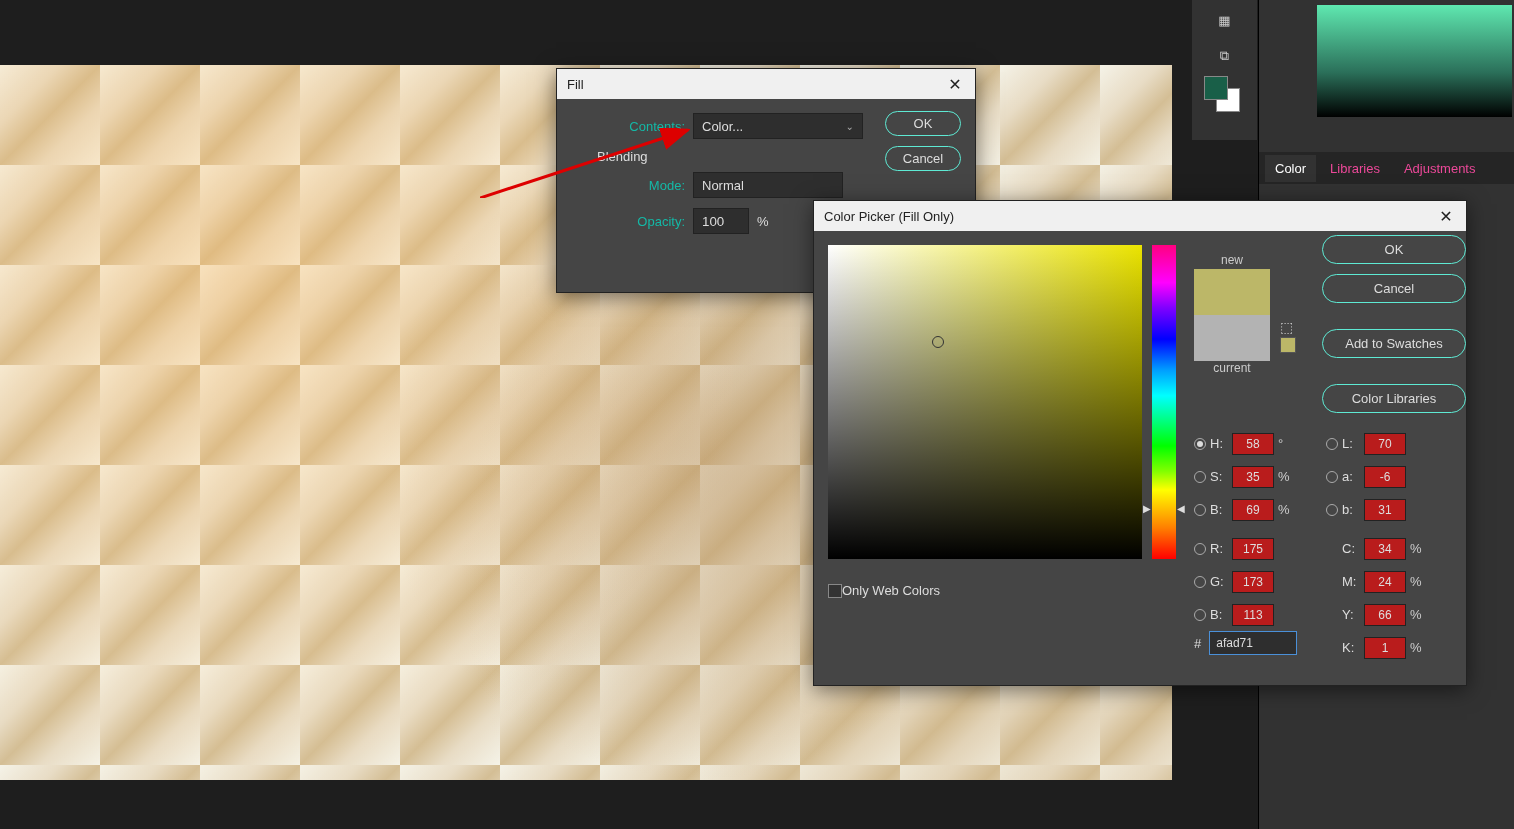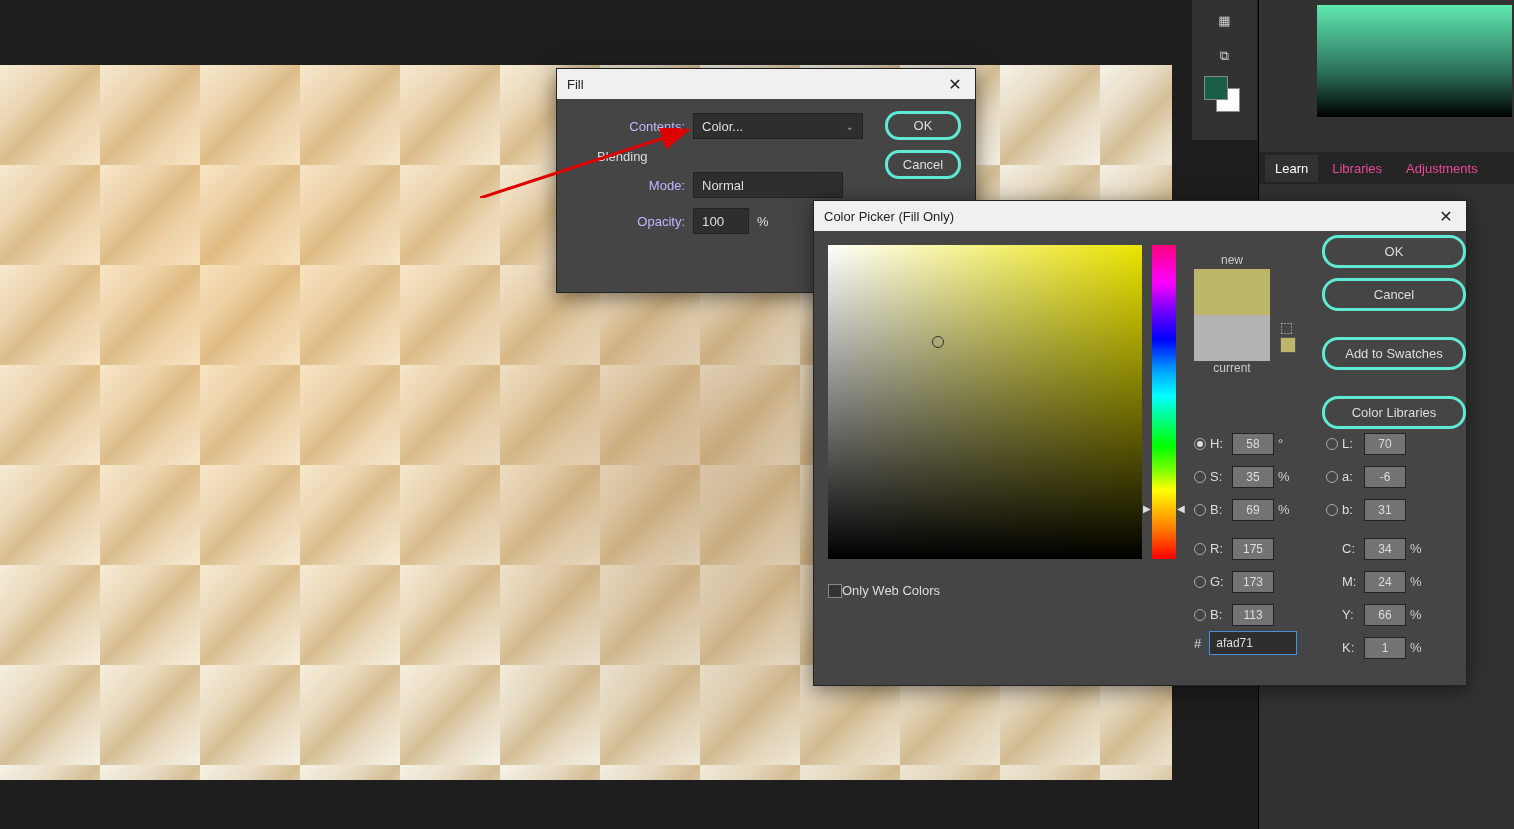--- a/index.html
+++ b/index.html
@@ -28,27 +28,27 @@
     .panel-tab { padding:6px 10px; color:#ec4899; font-size:13px; cursor:pointer;}
     .panel-tab.active { color:#fff; background:#323232;}
 
     
     .dlg { position:absolute; background:#454545; border:1px solid #222; box-shadow:0 4px 20px rgba(0,0,0,.5);}
     .dlg-title { background:#f0f0f0; color:#222; height:30px; display:flex; align-items:center; justify-content:space-between; padding:0 10px; font-size:13px;}
     .dlg-close { width:20px; text-align:center; cursor:pointer; font-size:16px;}
     #fill-dlg { top:68px; left:556px; width:420px; height:225px;}
     .fill-body { padding:14px 16px; position:relative;}
     .fill-row { display:flex; align-items:center; margin-bottom:10px; gap:8px;}
-    .fill-label { width:112px; text-align:right; color:#c4b5fd;}
+    .fill-label { width:112px; text-align:right; color:#14b8a6;}
     .fill-select, .fill-input { background:#2e2e2e; border:1px solid #222; color:#ddd; height:26px; padding:0 8px;}
     .fill-select { width:170px; display:flex; align-items:center; justify-content:space-between;}
     .chev { font-size:10px; color:#aaa;}
     .fill-section { color:#ddd; margin:4px 0 8px 24px;}
     .fill-btns { position:absolute; top:12px; right:14px; display:flex; flex-direction:column; gap:10px;}
-    .btn { background:transparent; border:3px solid #5eead4; color:#ddd; border-radius:14px; padding:4px 0; width:76px; text-align:center; cursor:pointer; font-size:13px;}
+    .btn { background:transparent; border:1px solid #5eead4; color:#ddd; border-radius:14px; padding:4px 0; width:76px; text-align:center; cursor:pointer; font-size:13px;}
     .ck { display:flex; align-items:center; gap:8px; margin-left:26px;}
     .ck-box { width:14px; height:14px; border:1px solid #888; background:#333;}
     .opc-in { width:56px; text-align:left;}
 
     
     #cp-dlg { top:200px; left:813px; width:654px; height:486px;}
     .cp-body { position:relative; padding:14px;}
     .sat { position:absolute; top:14px; left:14px; width:314px; height:314px;
       background: linear-gradient(to top, #000, transparent), linear-gradient(to right, #fff, #ebe400);}
     .sat-cursor { position:absolute; width:12px; height:12px; border:1px solid #333; border-radius:50%; transform:translate(-50%,-50%);}
@@ -66,21 +66,21 @@
 
     .cp-btns { position:absolute; top:4px; right:0; display:flex; flex-direction:column; gap:10px; width:144px; align-items:stretch;}
     .cp-btns .btn { width:144px; border-radius:16px; padding:6px 0;}
 
     .num-grid { position:absolute; top:196px; left:380px; right:0;}
     .nrow { display:flex; align-items:center; height:33px;}
     .ncol { display:flex; align-items:center; gap:4px; width:132px;}
     .radio { width:12px; height:12px; border:1px solid #aaa; border-radius:50%; display:inline-block; position:relative;}
     .radio.on::after { content:''; position:absolute; inset:2px; background:#ddd; border-radius:50%;}
     .nlab { width:18px; text-align:left;}
-    .ninp { width:42px; height:22px; background:#737373; border:1px solid #222; color:#ddd; text-align:center; font-size:12px;}
+    .ninp { width:42px; height:22px; background:#b91c1c; border:1px solid #222; color:#ddd; text-align:center; font-size:12px;}
     .unit { width:14px; color:#ccc;}
     .hex-row { position:absolute; top:400px; left:380px; display:flex; align-items:center; gap:8px;}
     .hex-inp { width:88px; height:24px; background:#2e2e2e; border:1px solid #4a90d9; color:#ddd; padding:0 6px; font-size:12px;}
     .owc { position:absolute; top:352px; left:14px; display:flex; align-items:center; }
 
     .arrow-annot { position:absolute; top:128px; left:480px; width:210px; height:70px; pointer-events:none;}
   </style>
 </head>
 <body>
 
@@ -91,21 +91,21 @@
   <div class="tool-icon">⧉</div>
   <div class="fgbg">
     <div class="bg"></div>
     <div class="fg"></div>
   </div>
 </div>
 
 <div class="right-panel">
   <div class="grad-preview"></div>
   <div class="panel-tabs">
-    <div class="panel-tab active">Learn</div>
+    <div class="panel-tab active">Color</div>
     <div class="panel-tab">Libraries</div>
     <div class="panel-tab">Adjustments</div>
   </div>
 </div>
 
 <div id="fill-dlg" class="dlg">
   <div class="dlg-title">
     <span>Fill</span>
     <span class="dlg-close">✕</span>
   </div>

